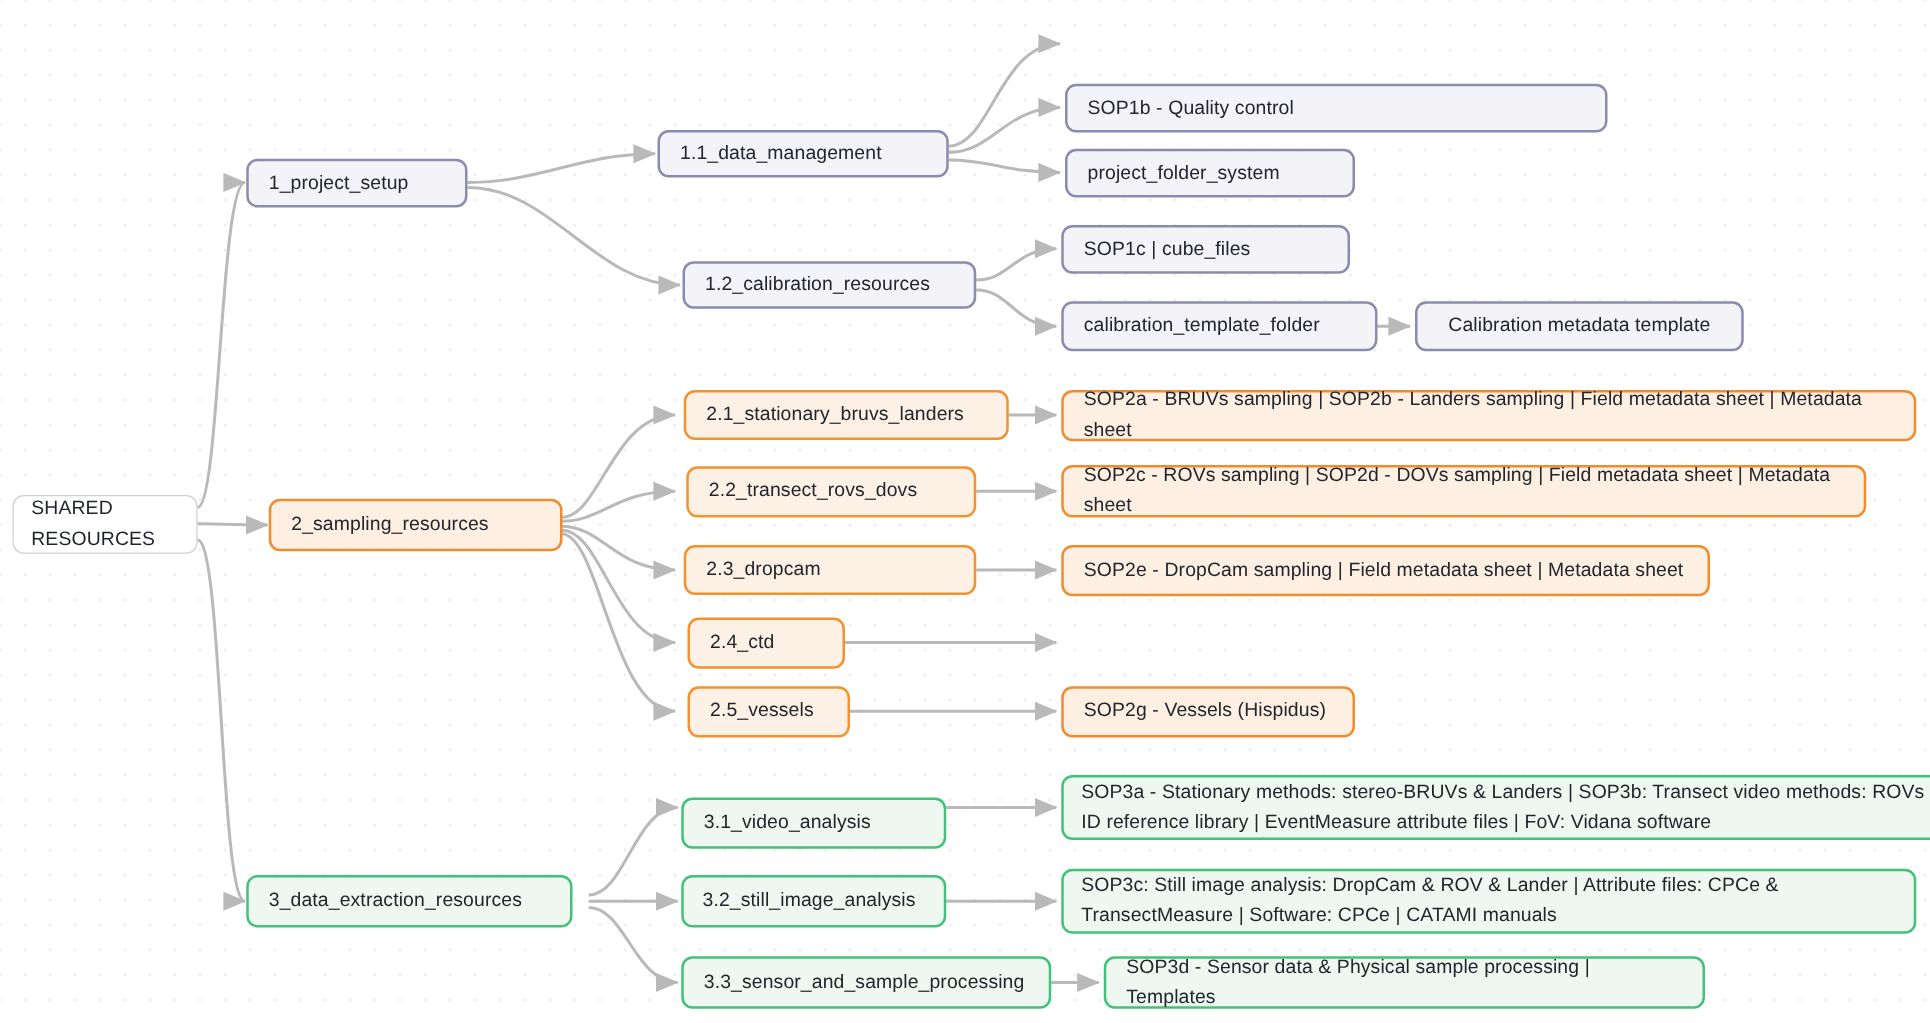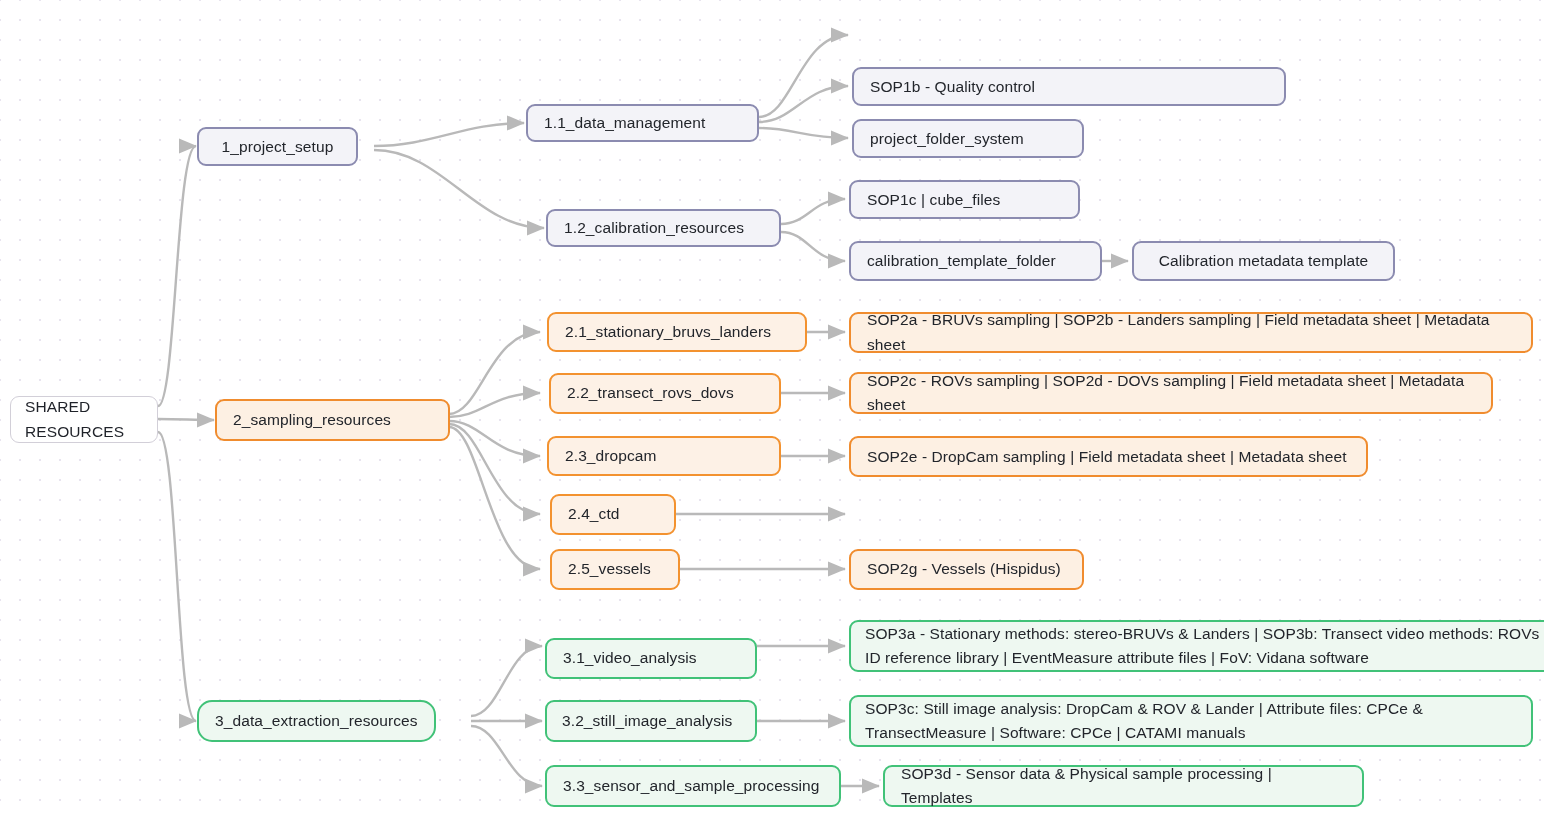--- a/index.html
+++ b/index.html
@@ -118,29 +118,29 @@
       <path d="M757,721 L845,721"></path>
       <path d="M841,786 L879,786"></path>
     </g>
   </svg>
 
   <div class="node root" style="left:10px; top:396px; width:148px; height:47px; padding:4px 14px;">
     <span class="label">SHARED
 RESOURCES</span>
   </div>
 
-  <div class="node purple" style="left:197px; top:127px; width:161px; height:39px;text-align:center;">
+  <div class="node purple" style="left:197px; top:127px; width:177px; height:39px;">
     <span class="label">1_project_setup</span>
   </div>
 
   <div class="node orange" style="left:215px; top:399px; width:235px; height:42px;">
     <span class="label">2_sampling_resources</span>
   </div>
 
-  <div class="node green" style="left:197px; top:700px; width:239px; height:42px;border-radius:15px;">
+  <div class="node green" style="left:197px; top:700px; width:261px; height:42px;">
     <span class="label">3_data_extraction_resources</span>
   </div>
 
   <div class="node purple" style="left:526px; top:104px; width:233px; height:38px;">
     <span class="label">1.1_data_management</span>
   </div>
 
   <div class="node purple" style="left:546px; top:209px; width:235px; height:38px;">
     <span class="label">1.2_calibration_resources</span>
   </div>

